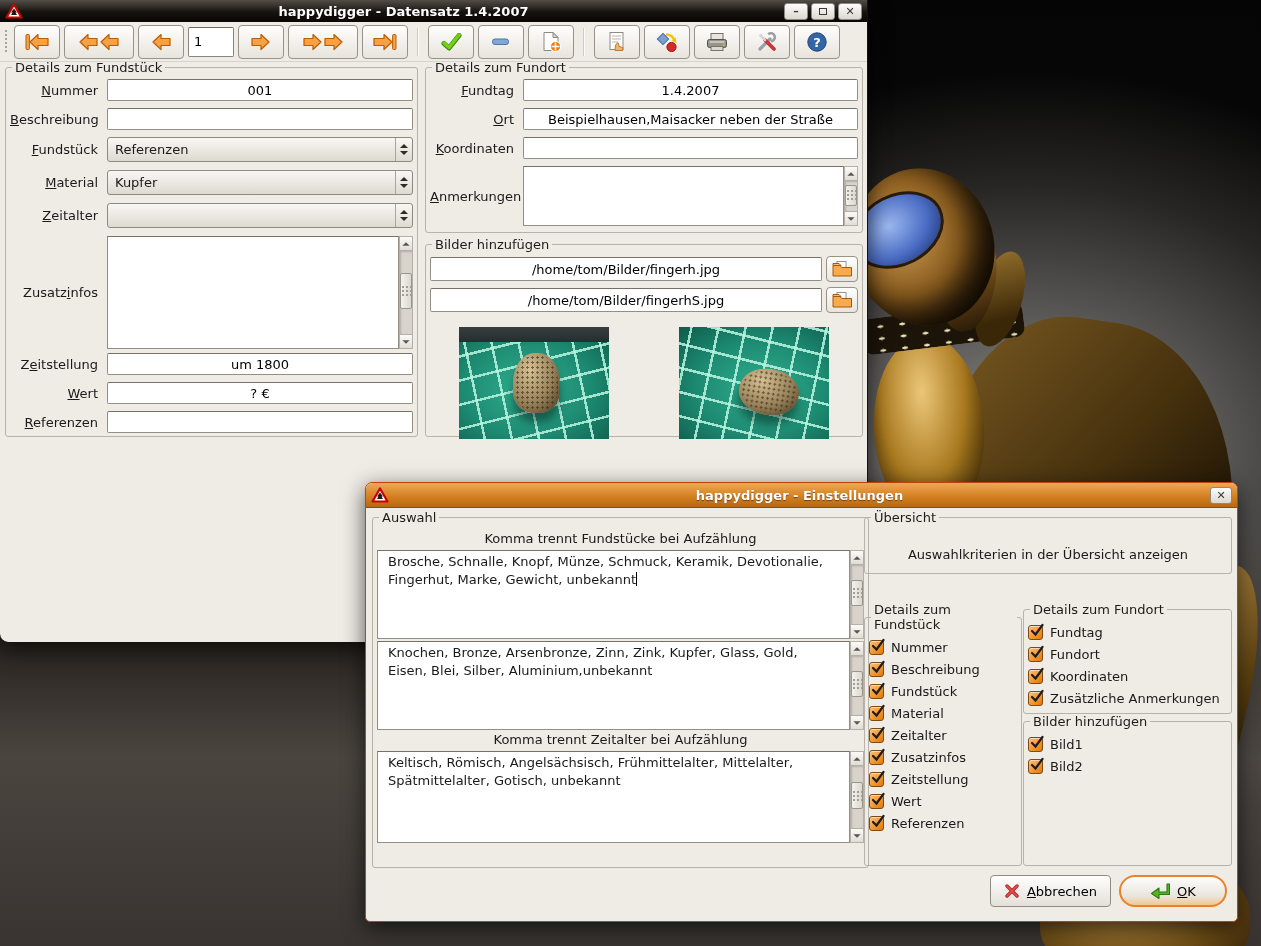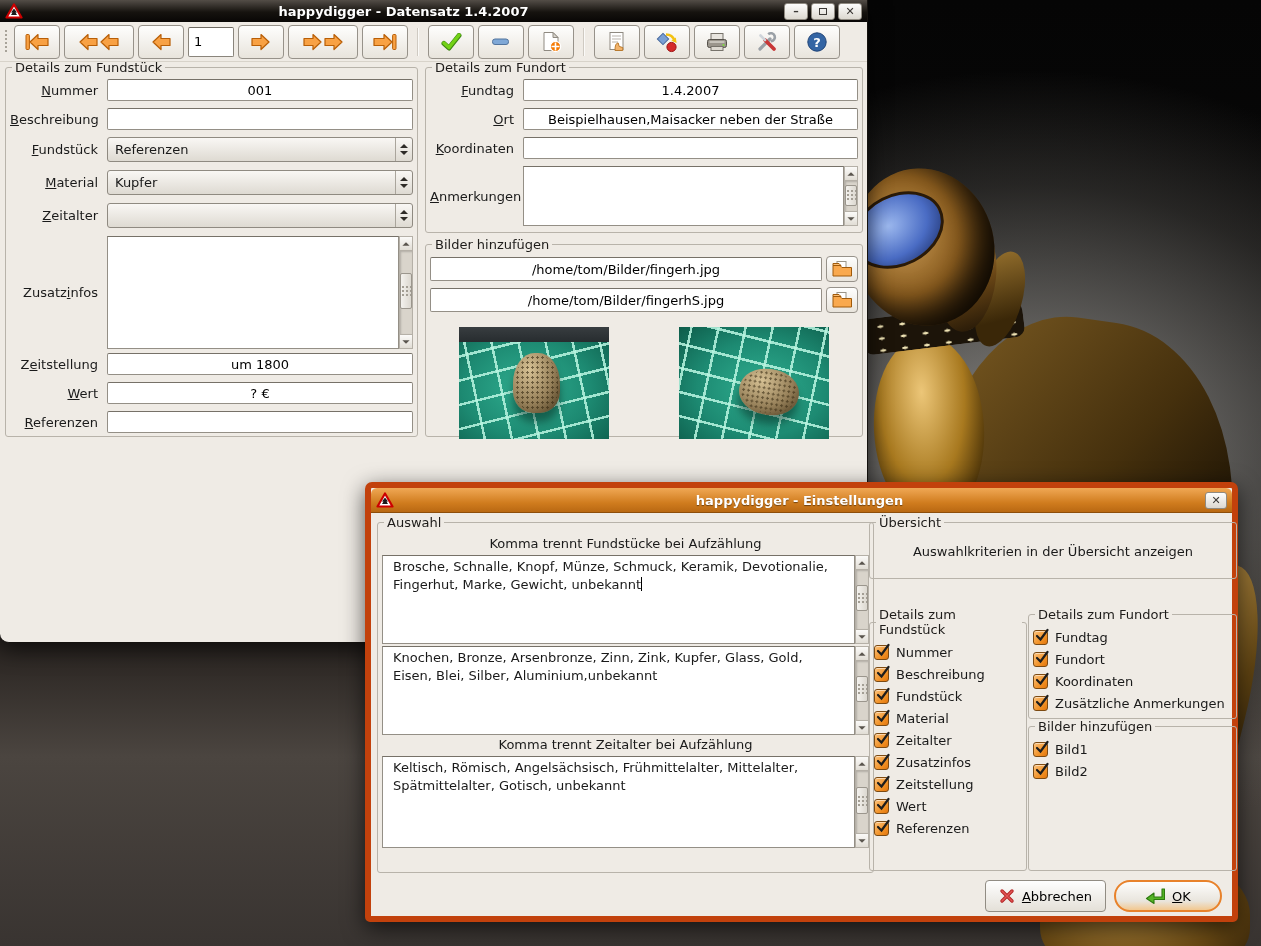--- a/index.html
+++ b/index.html
@@ -99,21 +99,21 @@
       radial-gradient(ellipse at 45% 55%, #2fae90 0%, #1d8a72 55%, #0d5c4a 100%); }
   .photo-topband { position:absolute; left:0; right:0; top:0; height:15px; background:linear-gradient(#383d40,#272c2f); }
   .thimble { position:absolute; background:radial-gradient(at 35% 28%, #d6c194, #97815a 55%, #5f4d2f 85%);
     box-shadow:0 9px 9px rgba(0,25,18,.45); }
   .thimble::after { content:""; position:absolute; inset:2px; border-radius:inherit;
     background-image:radial-gradient(rgba(52,40,16,.6) 1px, transparent 1.4px); background-size:5px 5px; }
   .thimble.upright { left:54px; top:26px; width:47px; height:60px; border-radius:46% 46% 42% 42% / 50% 50% 36% 36%; }
   .thimble.lying { left:60px; top:42px; width:60px; height:46px; border-radius:48%; transform:rotate(9deg); }
 
   
-  .settings-window { left:365px; top:482px; width:873px; height:440px; z-index:3; border:6px solid #c2410c; border-radius:7px 7px 5px 5px; }
+  .settings-window { left:365px; top:482px; width:873px; height:440px; z-index:3; border:1px solid #c2410c; border-radius:7px 7px 5px 5px; }
   .settings-window .titlebar { height:25px; background:linear-gradient(#f0a855,#d07c1e 62%,#b96812); border-radius:6px 6px 0 0;
     border-bottom:1px solid #8d4e0a; }
   .settings-body { position:relative; height:414px; }
   .center-label { text-align:center; margin:2px 0 4px 0; }
   .ta-row { display:flex; align-items:stretch; margin-bottom:2px; }
   .ta-row .textbox { flex:1; }
 
   .cbrow { display:flex; align-items:center; gap:7px; height:22px; cursor:default; }
   .cb { position:relative; width:15px; height:15px; flex:0 0 auto; border:1px solid #7c4a12; border-radius:3px;
     background:linear-gradient(135deg,#fdc27a,#ef8c1f 70%,#e07610); box-shadow:inset 0 1px 0 rgba(255,255,255,.5); }
@@ -454,21 +454,21 @@
             </span>
           <span class="sb-btn down">
               <span class="tri-down"></span>
             </span>
         </div>
       </div>
     </fieldset>
 
     <fieldset class="frame" style="left:498px; top:2px; width:368px; height:64px;">
       <legend>Übersicht</legend>
-      <div class="center-label" style="margin-top:10px">Auswahlkriterien in der Übersicht anzeigen</div>
+      <div class="center-label" style="margin-top:18px">Auswahlkriterien in der Übersicht anzeigen</div>
     </fieldset>
 
     <fieldset class="frame" style="left:498px; top:94px; width:158px; height:264px;">
       <legend>Details zum Fundstück</legend>
       <label class="cbrow">
           <span class="cb">
             <svg viewBox="0 0 16 17">
               <path d="M3,9 L6.5,12.5 L13.5,3" stroke="#1d1d1d" stroke-width="2.2" fill="none" stroke-linecap="round"></path>
             </svg>
           </span>

